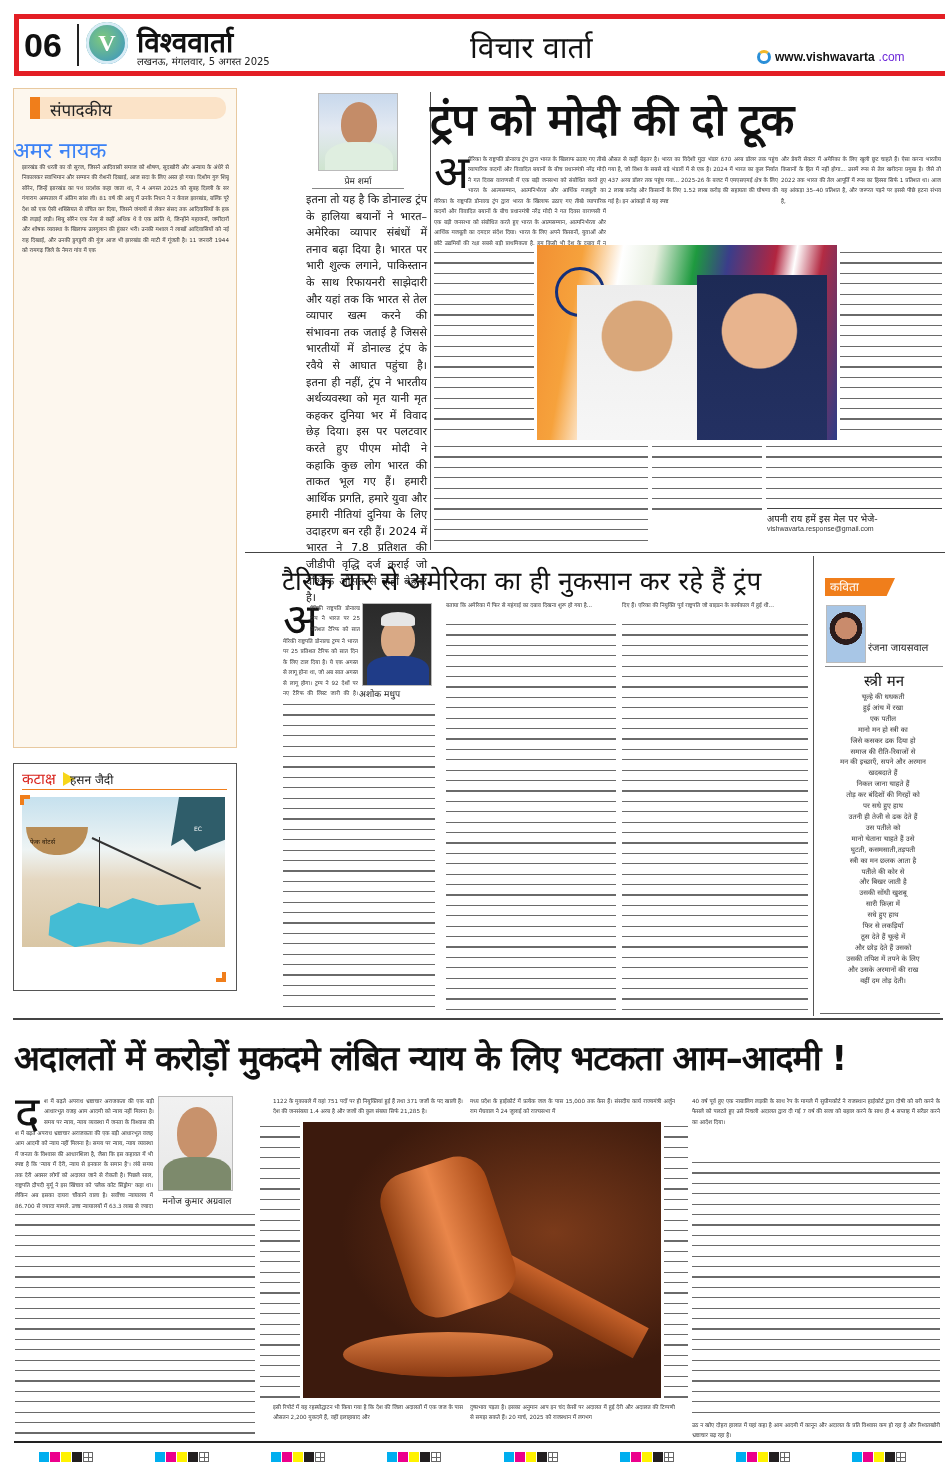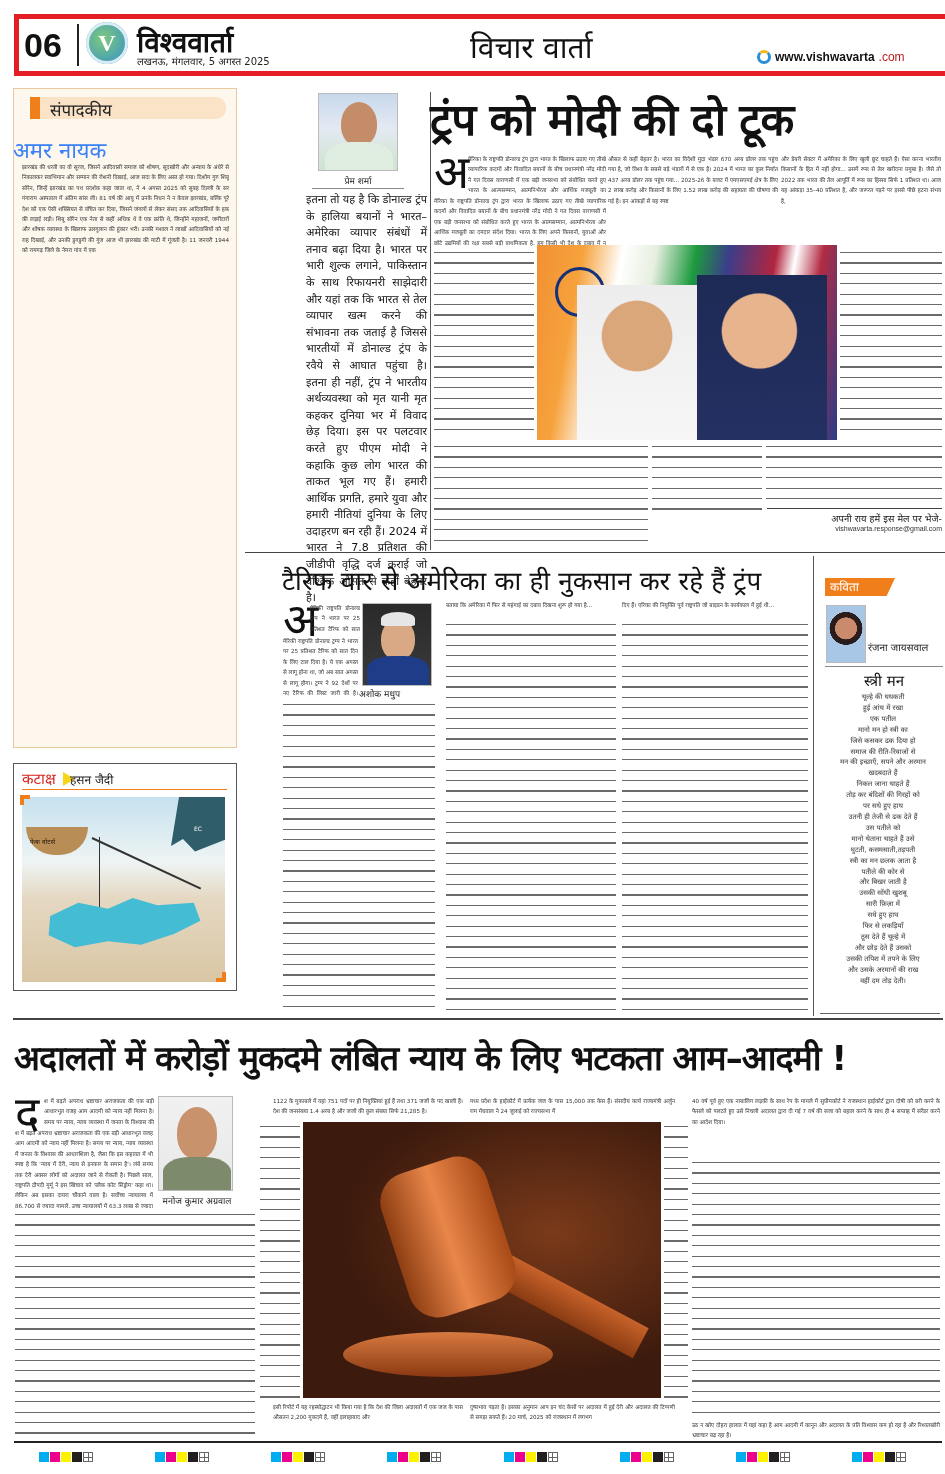--- a/index.html
+++ b/index.html
@@ -7,21 +7,21 @@
   .abs{position:absolute}
   
   .mast-frame{left:14px;top:14px;width:931px;height:62px;border-left:5px solid #e31e24;border-top:5px solid #e31e24;border-bottom:5px solid #e31e24}
   .pageno{left:24px;top:26px;font-size:34px;font-weight:700;color:#111;font-family:"Liberation Sans",sans-serif}
   .vsep{left:77px;top:24px;width:2px;height:42px;background:#222}
   .logo{left:86px;top:22px;width:42px;height:42px;border-radius:50%;background:radial-gradient(circle at 40% 40%,#7fc97c,#2e8bcf);display:flex;align-items:center;justify-content:center;color:#fff;font-weight:bold;font-size:24px;font-family:"Liberation Serif",serif;box-shadow:inset 0 0 0 3px #d8ecf6}
   .brand{left:137px;top:22px;font-size:28px;font-weight:bold;color:#111}
   .dateline{left:137px;top:54px;font-size:10px;color:#222}
   .section{left:470px;top:26px;font-size:30px;color:#111}
   .website{left:757px;top:50px;font-size:12px;font-weight:bold;color:#111;font-family:"Liberation Sans",sans-serif;display:flex;align-items:center;gap:4px}
-  .website .dom{font-weight:normal;color:#b91c1c}
+  .website .dom{font-weight:normal;color:#6d28d9}
   .ie{width:14px;height:14px;border-radius:50%;border:3px solid #2a8fd8;border-top-color:#f3b82a}
   
   .edbox{left:13px;top:88px;width:224px;height:660px;background:#fdf7ee;border:1px solid #e8c9a0}
   .edbanner{left:30px;top:97px;width:196px;height:22px;background:#fbe3c8;border-radius:0 10px 10px 0}
   .edbanner-bar{left:30px;top:97px;width:10px;height:22px;background:#f07e1b}
   .edlabel{left:50px;top:98px;font-size:17px;color:#222}
   .edtitle{left:13px;top:134px;width:224px;text-align:left;font-size:22px;color:#3b82f6}
   .body-txt{font-size:5.6px;line-height:10.4px;color:#333;text-align:justify;overflow:hidden}
   .col-lines{background:repeating-linear-gradient(to bottom,#fff 0 4px,#6a6a6a 4px 5.2px,#fff 5.2px 10.4px)}
   
@@ -55,21 +55,21 @@
   .kav-rule{left:825px;top:666px;width:118px;height:1px;background:#888}
   .kav-title{left:825px;top:670px;width:118px;text-align:center;font-size:15px;color:#111}
   .poem{left:820px;top:692px;width:126px;text-align:center;font-size:7px;line-height:10.9px;color:#333}
   .kav-end{left:820px;top:1013px;width:120px;height:1px;background:#666}
   
   .cart-box{left:13px;top:763px;width:224px;height:228px;border:1px solid #555}
   .cart-label{left:22px;top:768px;font-size:15px;color:#d9231d;font-weight:normal}
   .cart-arrow{left:63px;top:772px;width:0;height:0;border-left:12px solid #f7d61a;border-top:7px solid transparent;border-bottom:7px solid transparent}
   .cart-author{left:70px;top:771px;font-size:12px;color:#222}
   .cart-rule{left:22px;top:789px;width:205px;height:1px;background:#f07e1b}
-  .cart-img{left:22px;top:797px;width:203px;height:185px;background:linear-gradient(180deg,#c6e1ee 0%,#eef4f4 35%,#e5d8c2 55%,#d9c6a4 100%);overflow:hidden}
+  .cart-img{left:22px;top:797px;width:203px;height:150px;background:linear-gradient(180deg,#c6e1ee 0%,#eef4f4 35%,#e5d8c2 55%,#d9c6a4 100%);overflow:hidden}
   .pond{left:20px;top:95px;width:165px;height:60px;background:#44bcd4;clip-path:polygon(5% 40%,22% 18%,40% 28%,55% 10%,70% 22%,92% 18%,96% 48%,80% 70%,60% 88%,40% 82%,20% 92%,4% 72%)}
   .basket{left:4px;top:30px;width:62px;height:28px;background:#b98d56;border-radius:0 0 30px 30px}
   .basket-lbl{left:8px;top:40px;font-size:6.5px;color:#2a1b0a}
   .arm{left:125px;top:0;width:80px;height:70px;background:#2f5d6a;clip-path:polygon(40% 0,100% 0,100% 60%,60% 78%,45% 60%,30% 70%)}
   .rod{left:70px;top:40px;width:120px;height:2px;background:#333;transform:rotate(25deg);transform-origin:left}
   .line{left:77px;top:40px;width:1px;height:90px;background:#333}
   .corner1{left:20px;top:795px;width:10px;height:10px;border-left:4px solid #f07e1b;border-top:4px solid #f07e1b}
   .corner2{left:216px;top:972px;width:10px;height:10px;border-right:4px solid #f07e1b;border-bottom:4px solid #f07e1b}
   
   .h3{left:14px;top:1034px;width:925px;font-size:34px;font-weight:bold;color:#111;white-space:nowrap;letter-spacing:-1px}
@@ -128,21 +128,21 @@
 <div class="abs photo-tm">
   <div class="abs chakra"></div>
   <div class="abs modi"></div>
   <div class="abs trump"></div>
 </div>
 <div class="abs body-txt col-lines" style="left:434px;top:442px;width:214px;height:104px"></div>
 <div class="abs body-txt col-lines" style="left:652px;top:442px;width:110px;height:70px"></div>
 <div class="abs body-txt col-lines" style="left:766px;top:442px;width:176px;height:60px"></div>
 
 <div class="abs fb-rule-top" style="left:767px;width:175px;top:508px"></div>
-<div class="abs" style="left:767px;top:512px;width:175px;text-align:right">
+<div class="abs" style="left:767px;top:512px;width:175px;text-align:left">
   <div class="fb1">अपनी राय हमें इस मेल पर भेजे-</div>
   <div class="fb2">vishwavarta.response@gmail.com</div>
 </div>
 <div class="abs hr" style="left:245px;top:552px;width:700px"></div>
 
 <div class="abs h2">टैरिफ वार से अमेरिका का ही नुकसान कर रहे हैं ट्रंप</div>
 <div class="abs colrule" style="left:813px;top:556px;height:460px"></div>
 <div class="abs dropcap" style="left:283px;top:600px">अ</div>
 <div class="abs body-txt" style="left:310px;top:603px;width:50px;height:30px">मेरिकी राष्ट्रपति डोनाल्ड ट्रम्प ने भारत पर 25 प्रतिशत टैरिफ को सात दिन के लिए टाल दिया है। ये एक अगस्त से लागू होना था, जो अब सात अगस्त से लागू होगा। ट्रम्प ने 92 देशों पर नए टैरिफ की लिस्ट जारी की है। इसमें भारत पर 25 प्रतिशत और पाकिस्तान पर 19 प्रतिशत टैरिफ लगाया गया है। हालांकि, कनाडा पर एक अगस्त से ही 35 प्रतिशत टैरिफ लागू हो गया है। साउथ एशिया में सबसे कम टैरिफ पाकिस्तान पर लगा है।</div>
 <div class="abs body-txt" style="left:283px;top:636px;width:75px;height:62px">मेरिकी राष्ट्रपति डोनाल्ड ट्रम्प ने भारत पर 25 प्रतिशत टैरिफ को सात दिन के लिए टाल दिया है। ये एक अगस्त से लागू होना था, जो अब सात अगस्त से लागू होगा। ट्रम्प ने 92 देशों पर नए टैरिफ की लिस्ट जारी की है। इसमें भारत पर 25 प्रतिशत और पाकिस्तान पर 19 प्रतिशत टैरिफ लगाया गया है। हालांकि, कनाडा पर एक अगस्त से ही 35 प्रतिशत टैरिफ लागू हो गया है। साउथ एशिया में सबसे कम टैरिफ पाकिस्तान पर लगा है।</div>

